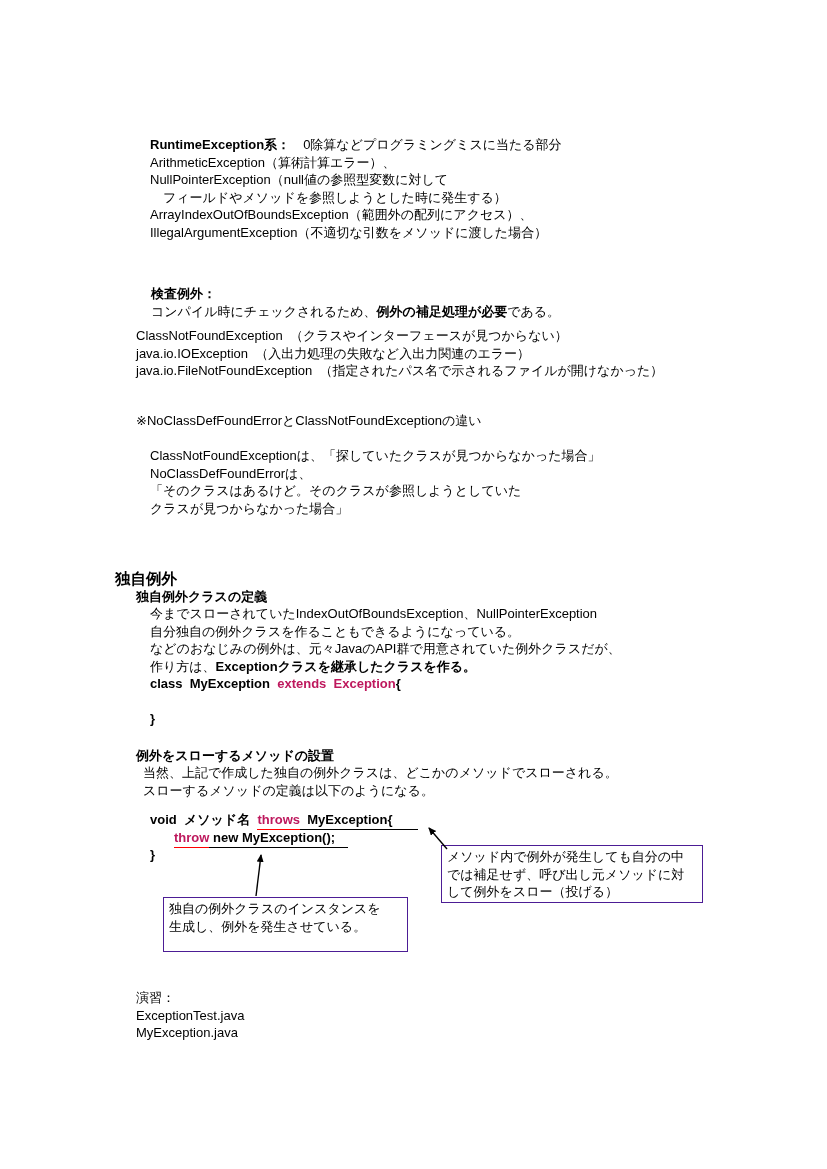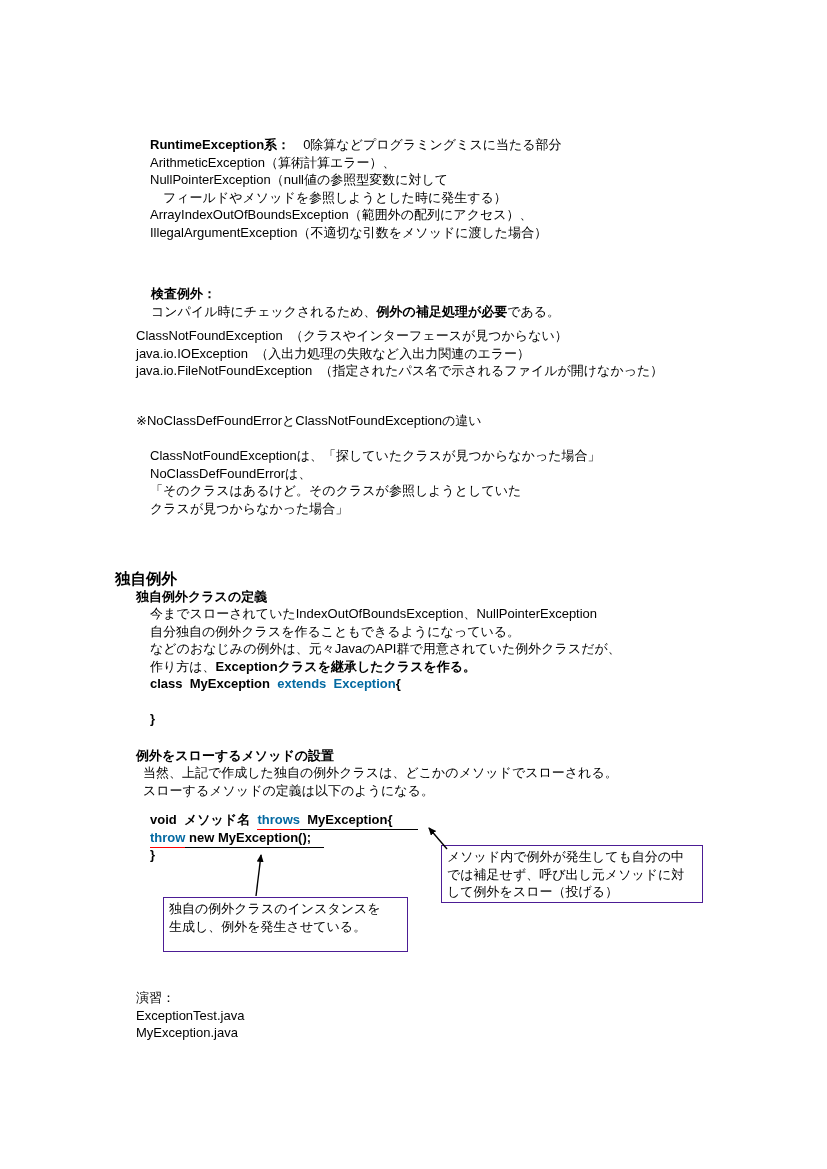--- a/index.html
+++ b/index.html
@@ -4,27 +4,27 @@
 <style>
   html,body { margin:0; padding:0; background:#ffffff; }
   .page {
     position:relative; width:827px; height:1169px; background:#ffffff;
     font-family:"Liberation Sans","DejaVu Sans",sans-serif;
     font-size:13px; color:#000000; overflow:hidden;
   }
   .abs { position:absolute; }
   .line { white-space:pre; line-height:17.5px; }
   .b { font-weight:bold; }
-  .red { color:#0369a1; }
+  .red { color:#be185d; }
   .section-title { font-size:15.5px; font-weight:bold; line-height:18px; }
   .ul-r { border-bottom:1.5px solid #ff0000; padding-bottom:2px; }
   .ul-b { border-bottom:1.5px solid #000000; padding-bottom:2px; }
   .ext1 { padding-right:26px; }
   .ext2 { padding-right:13px; }
-  .indent2 { }
+  .indent2 { margin-left:24px; }
   .callout { position:absolute; border:1px solid #4c1d95; padding:2px 5px; background:#ffffff; }
   .spacer { height:17.5px; }
   svg.arrows { position:absolute; left:0; top:0; pointer-events:none; }
 </style>
 </head>
 <body>
 
 <div class="page">
 
   <div class="abs" style="left:150px; top:136px;">

